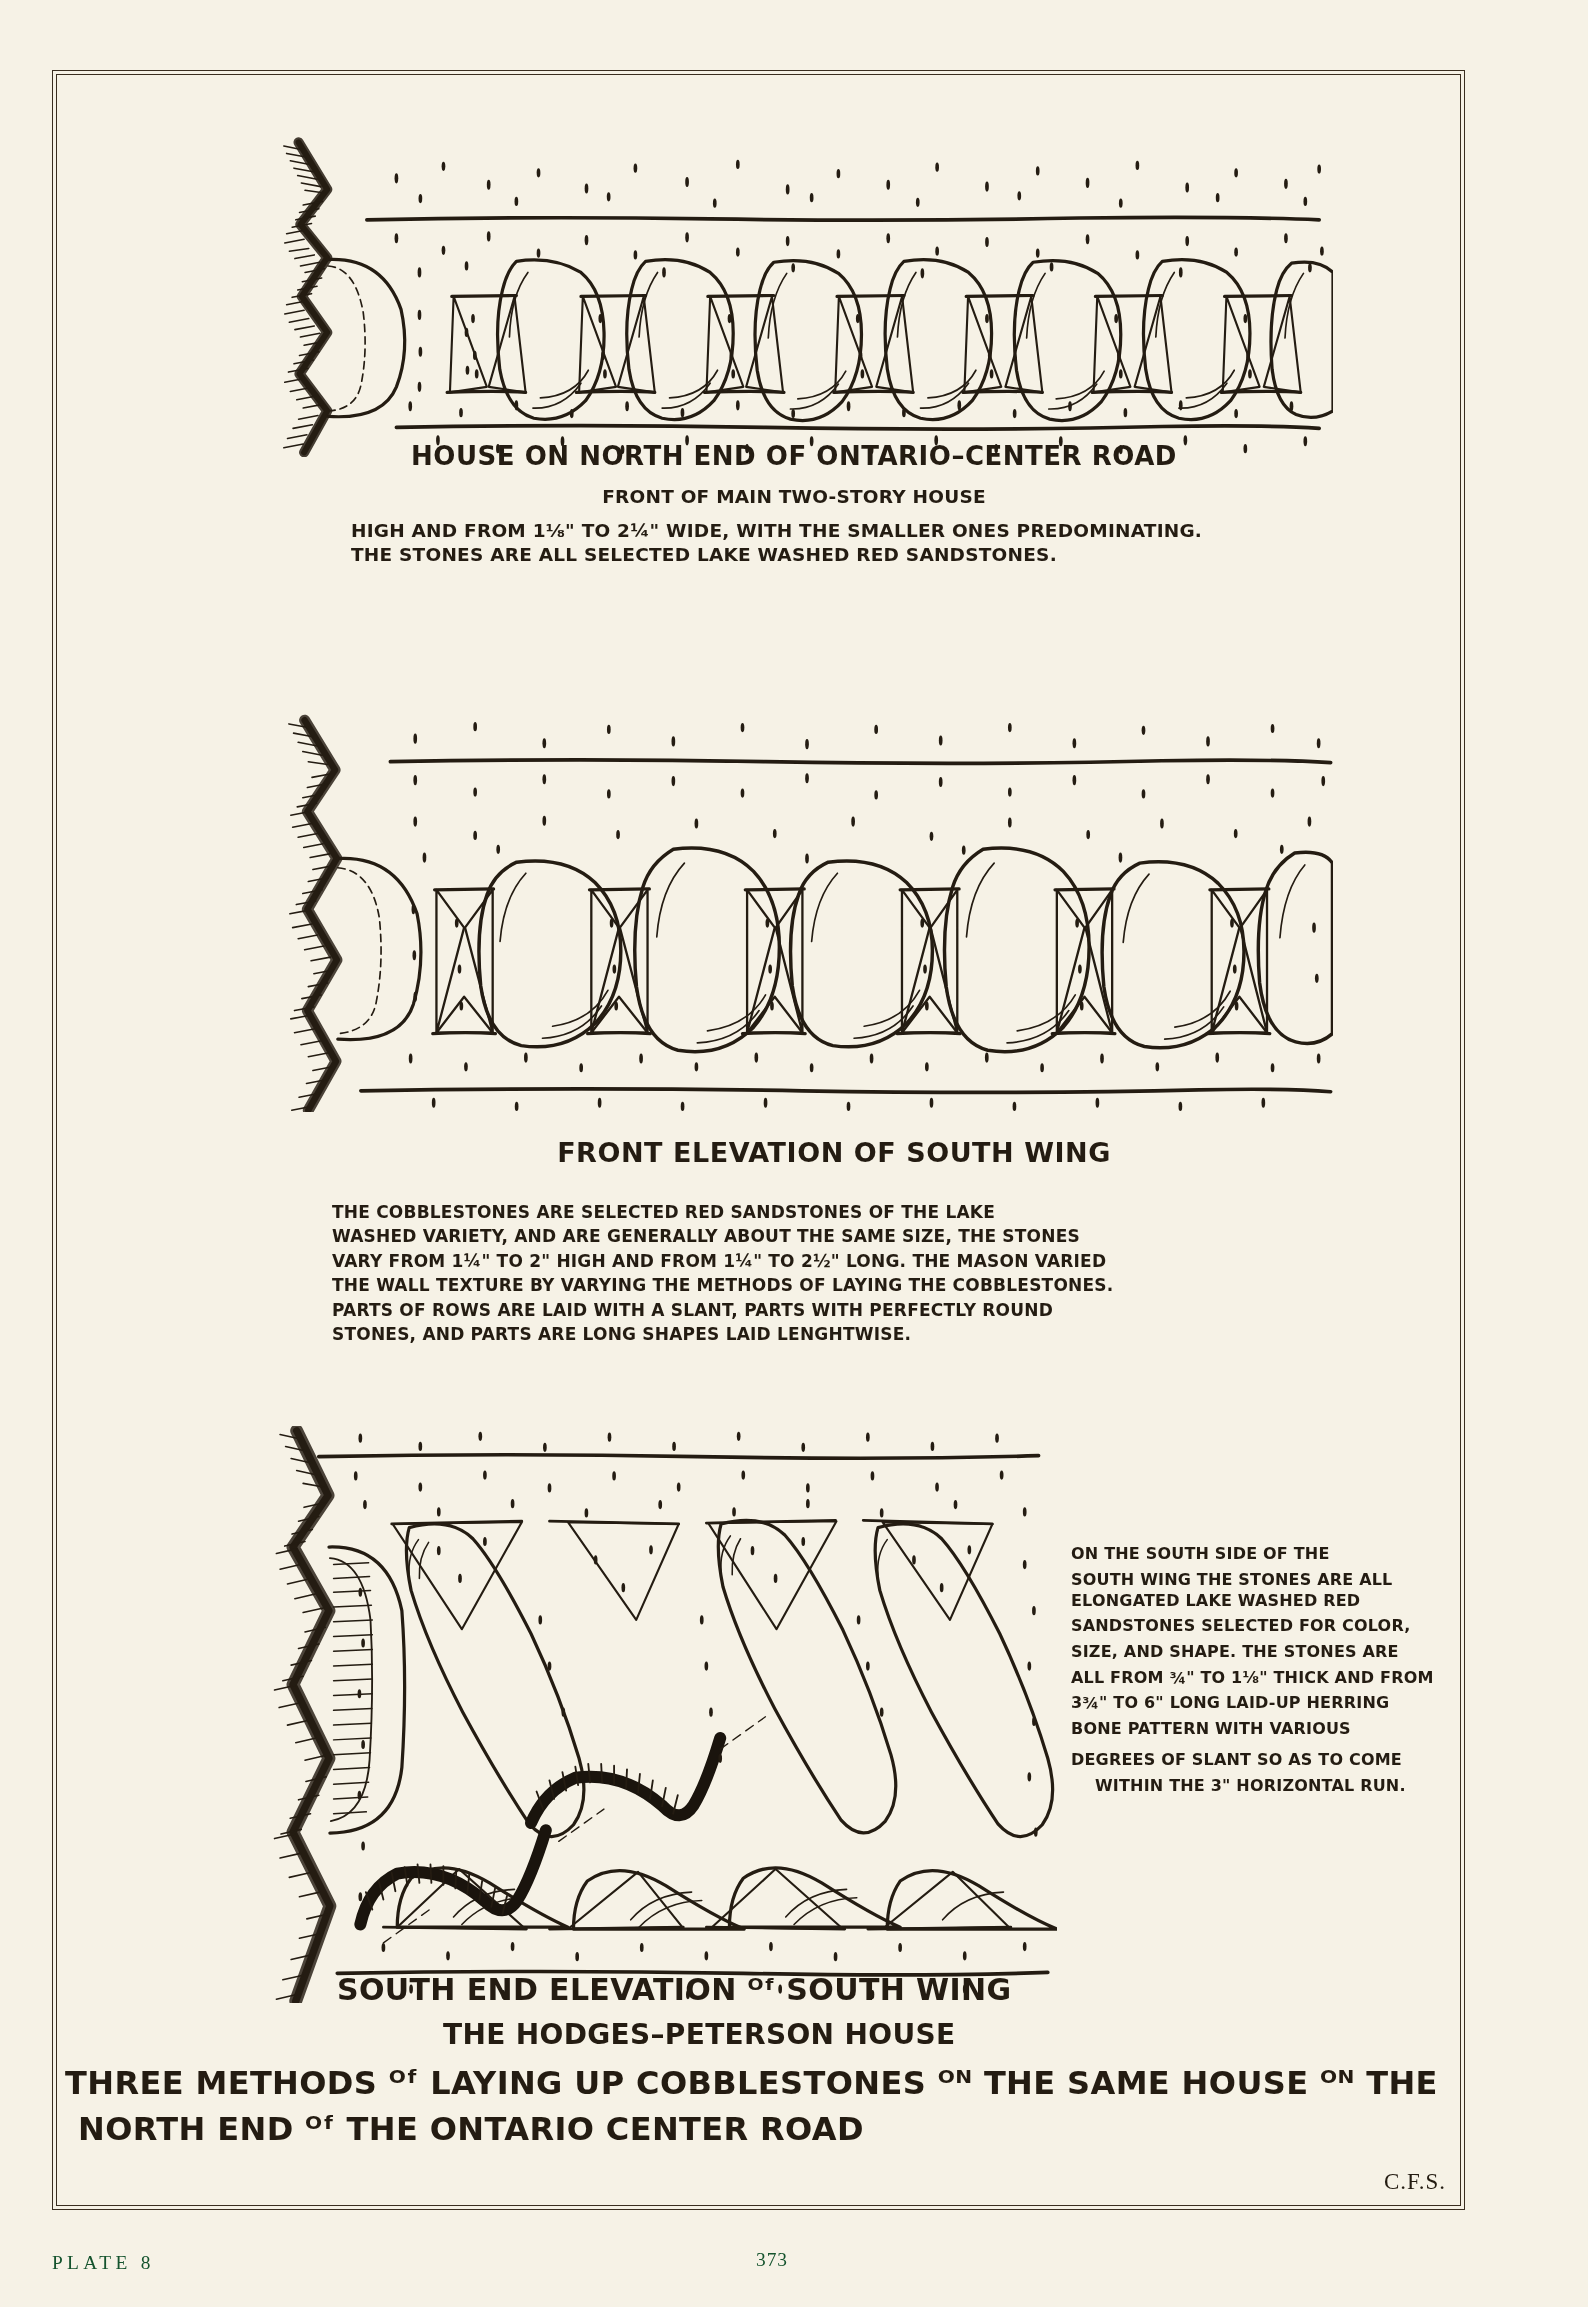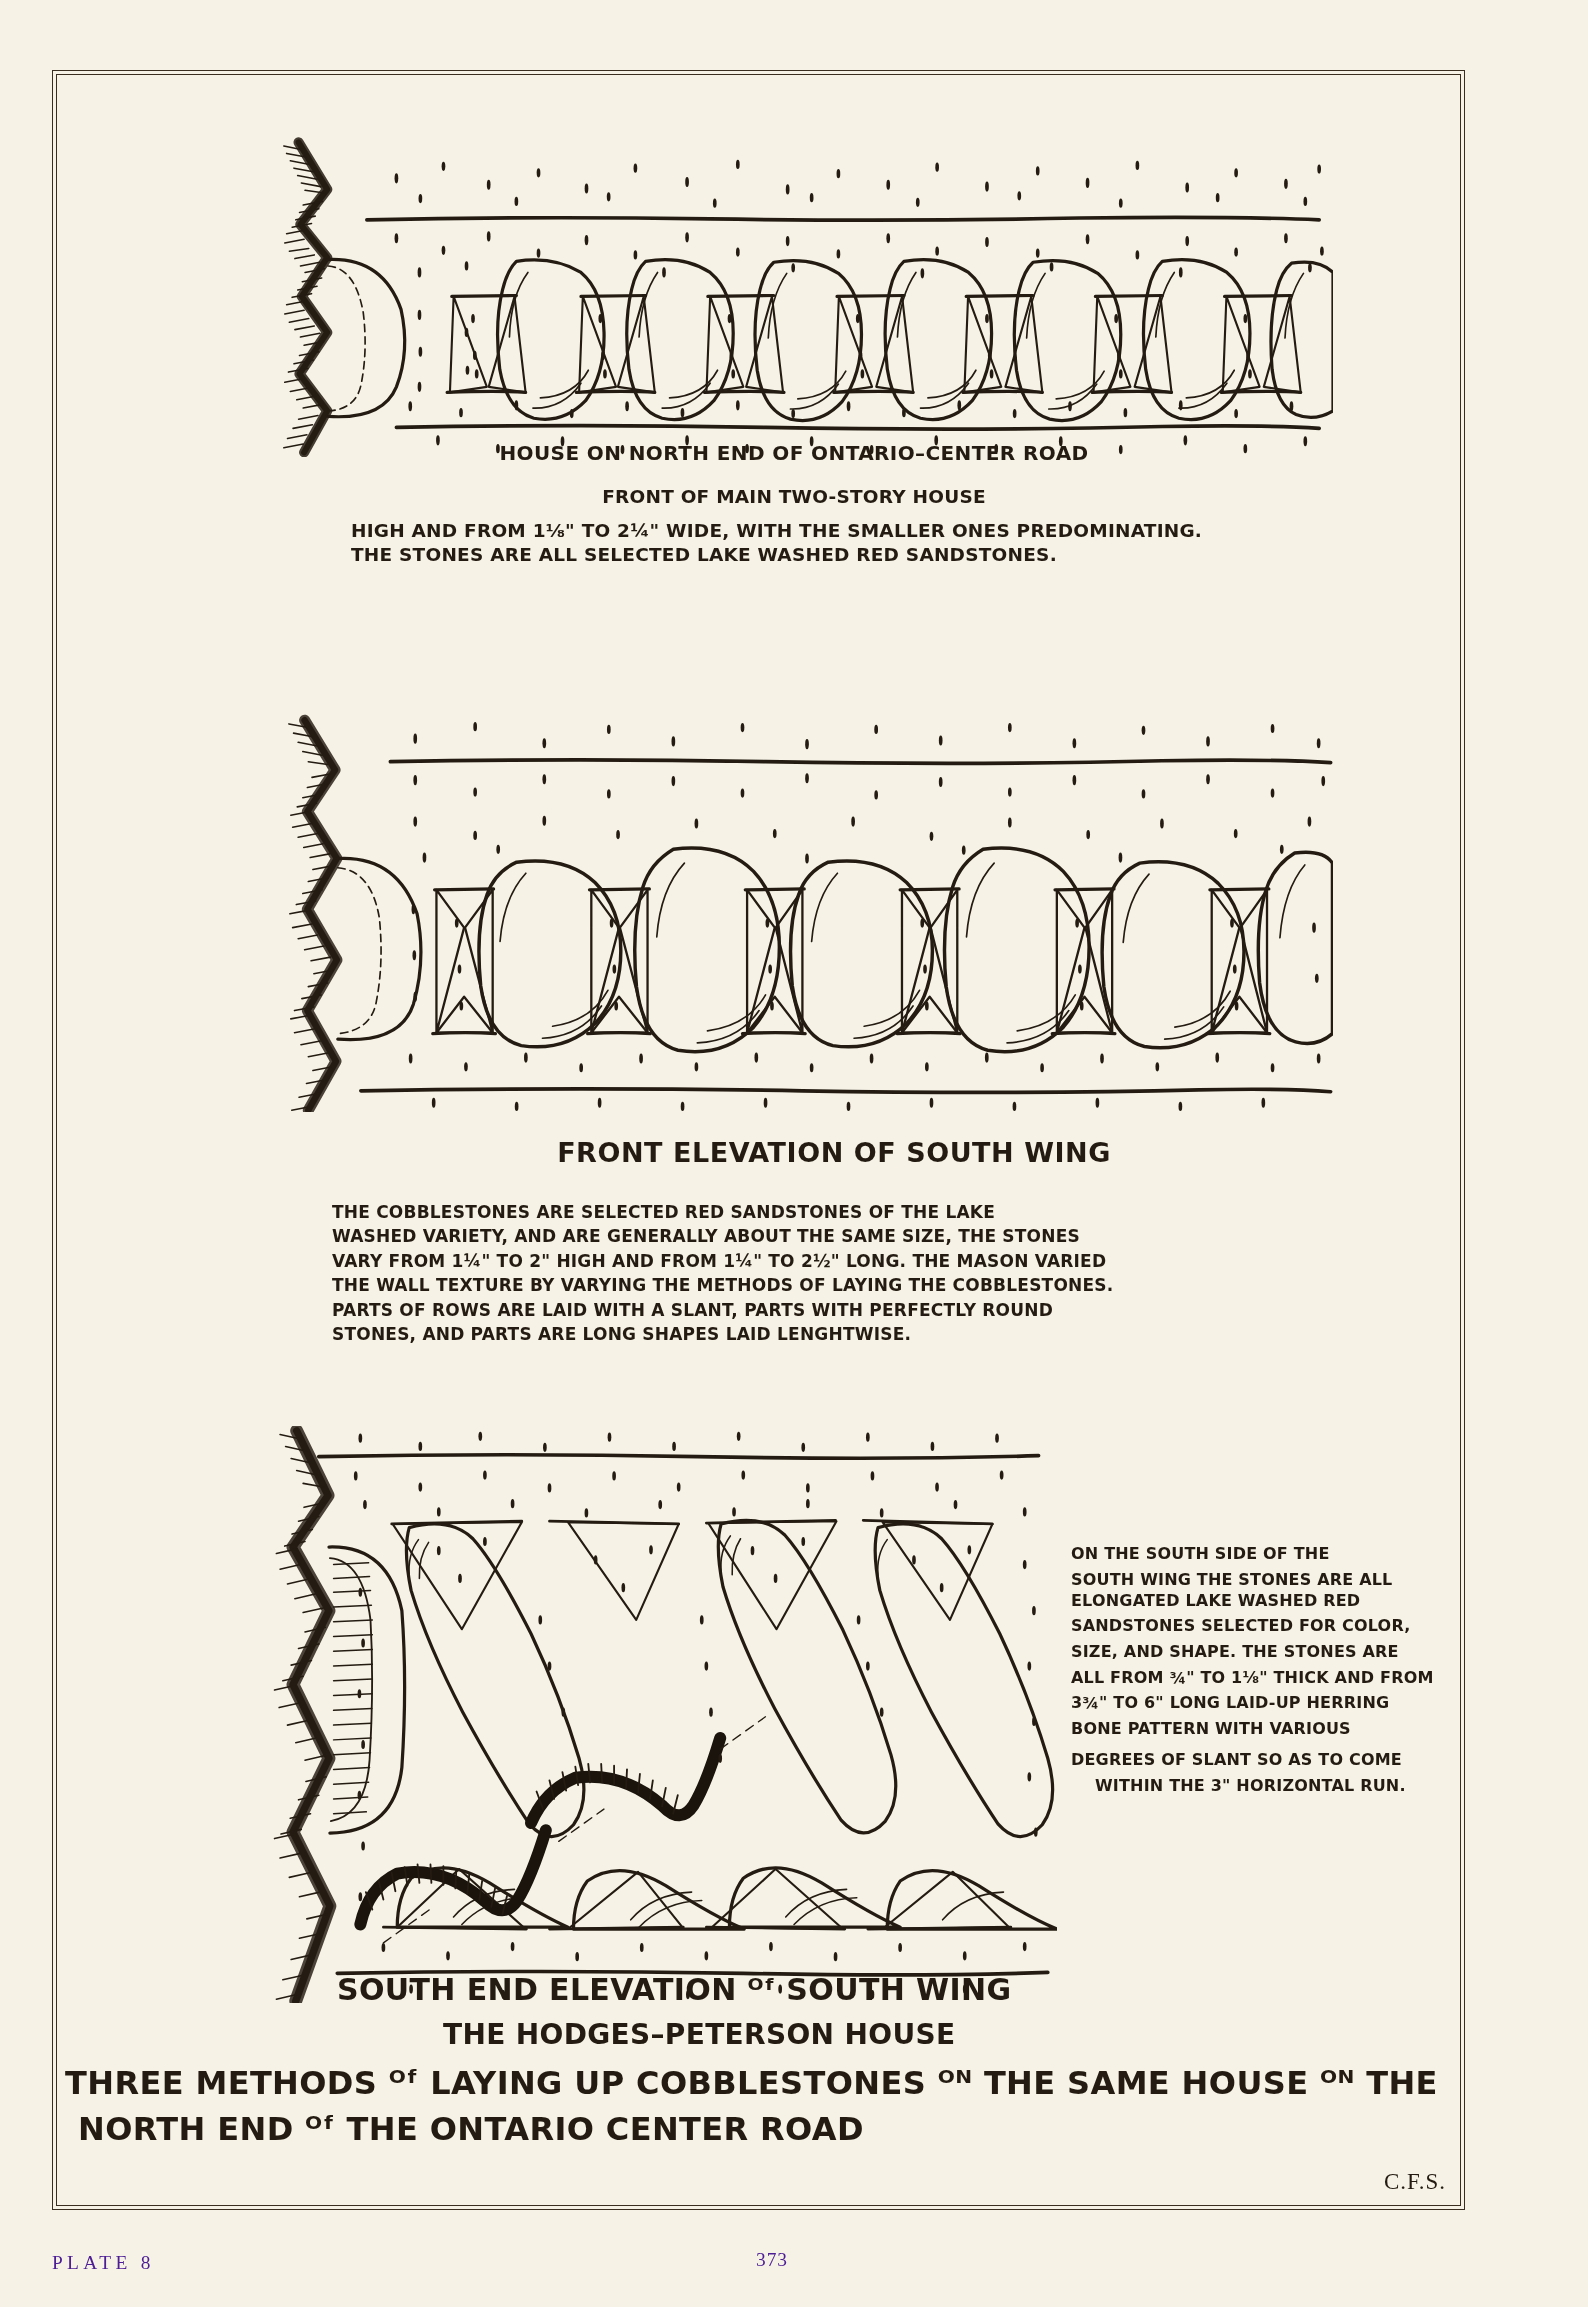--- a/index.html
+++ b/index.html
@@ -35,34 +35,34 @@
     letter-spacing:.012em;
     transform:scaleX(.80);
     transform-origin:center top;
     white-space:nowrap;
     line-height:1.0;
   }
   .hand.left-origin{transform-origin:left top;}
   .centered-block{position:absolute;left:0;width:100%;text-align:center;}
   .blk{position:absolute;}
   
-  .t-title   {font-size:20px;letter-spacing:.02em;}
+  .t-title   {font-size:26px;letter-spacing:.02em;}
   .t-sub     {font-size:18.5px;}
   .t-body    {font-size:18.5px;}
   .t-body-sm {font-size:17px;text-align:right;}
   .t-big     {font-size:30px;}
   .t-side    {font-size:16px;}
   .row{margin-bottom:0;}
   
   .footer-txt{
     position:absolute;
     font-family:"Liberation Serif", serif;
     font-size:19.4px;
     letter-spacing:.22em;
-    color:#4c1d95;
+    color:#14532d;
   }
   .sig{
     position:absolute;
     font-family:"Liberation Serif", serif;
     font-style:normal;
     font-size:23px;
     letter-spacing:.04em;
     color:#241c12;
   }
   svg{display:block;}

